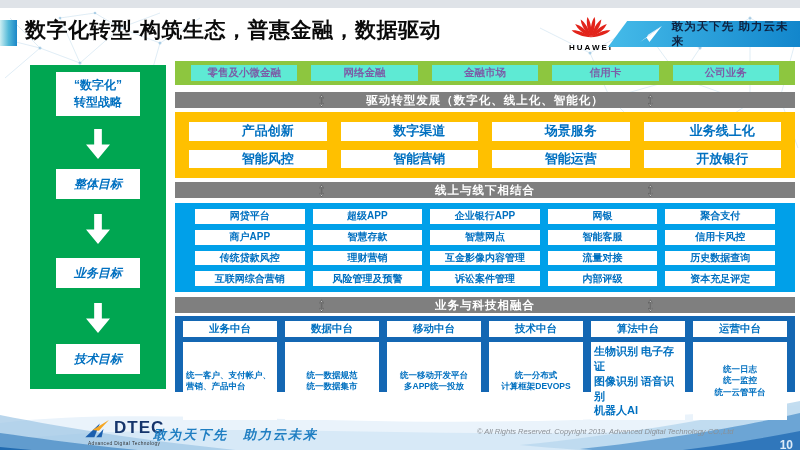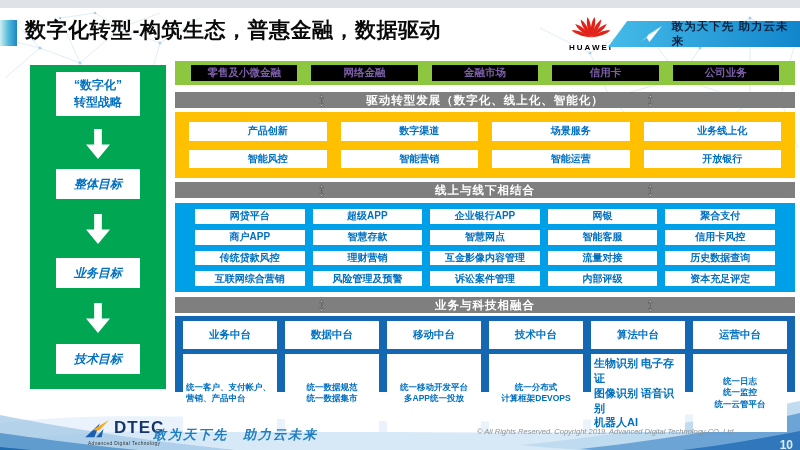--- a/index.html
+++ b/index.html
@@ -32,43 +32,43 @@
   .fb  { height:30px;font-style:italic; }
   .down-arrow { width:24px; height:30px; background:#fff;
     clip-path:polygon(34% 0,66% 0,66% 52%,100% 52%,50% 100%,0 52%,34% 52%); }
   .ma1 { margin-top:13px; } .mb2 { margin-top:10px; } .ma2 { margin-top:15px; }
   .mb3 { margin-top:14px; } .ma3 { margin-top:15px; } .mb4 { margin-top:11px; }
 
   
   .rsec { position:absolute; left:175px; width:620px; }
   .biz-row { top:53px; height:24px; background:#8DC63F; display:grid; grid-template-columns:repeat(5,1fr);
     gap:14px; padding:4px 16px; }
-  .biz-chip { background:#000000; color:#7B5EA7; font-weight:bold; font-size:10.5px;
+  .biz-chip { background:#5eead4; color:#7B5EA7; font-weight:bold; font-size:10.5px;
     display:flex; align-items:center; justify-content:center; }
   .banner { background:#7F7F7F; color:#fff; font-weight:bold; font-size:11.5px; height:16px;
     display:flex; align-items:center; justify-content:center; letter-spacing:1px; }
   .bn1 { top:84px; } .bn2 { top:174px; } .bn3 { top:289px; }
   .updown { position:absolute; top:-6px; height:28px; line-height:28px; font-size:17px; font-weight:bold;
     color:#fff; -webkit-text-stroke:.6px #5a5a5a; transform:scaleY(1.15); }
   .ua { left:23%; } .ub { left:76%; }
 
   .yellow-sec { top:104px; height:66px; background:#FFC000; display:grid; grid-template-columns:repeat(4,1fr);
     grid-template-rows:1fr 1fr; gap:9px 14px; padding:10px 14px; }
-  .ycell { background:#fff; color:#0070C0; font-weight:bold; font-size:10px;
+  .ycell { background:#fff; color:#0070C0; font-weight:bold; font-size:13px;
     display:flex; align-items:center; justify-content:center;padding-left:20px; }
 
   .blue1 { top:195px; height:89px; background:#00A0E9; display:grid; grid-template-columns:repeat(5,1fr);
     grid-template-rows:repeat(4,1fr); gap:6px 8px; padding:6px 20px; }
   .bcell { background:#fff; color:#0070C0; font-weight:bold; font-size:10px;
     display:flex; align-items:center; justify-content:center; white-space:nowrap; }
 
   .blue2 { top:308px; height:76px; background:#1467B3; display:grid; grid-template-columns:repeat(6,1fr);
     gap:8px; padding:5px 8px; }
   .pcol { display:flex; flex-direction:column; }
-  .phead { height:28px; background:#fff; color:#0070C0; font-weight:bold; font-size:10.5px;
+  .phead { height:16px; background:#fff; color:#0070C0; font-weight:bold; font-size:10.5px;
     display:flex; align-items:center; justify-content:center; margin-bottom:5px; }
   .pbody { flex:1; background:#fff; color:#0070C0; font-weight:bold; font-size:8.5px; line-height:1.35;
     display:flex; align-items:center; justify-content:center; text-align:center; white-space:pre-line; padding:2px 3px; }
   .pbody.left { text-align:left; justify-content:flex-start; }
   .pbody.small { font-size:11px; }
 
   
   .dtec { position:absolute; left:84px; top:411px; }
   .dtec-top { display:flex; gap:2px; }
   .dtec-word { font-size:17px; font-weight:800; color:#16356b; letter-spacing:1px; line-height:1; }

